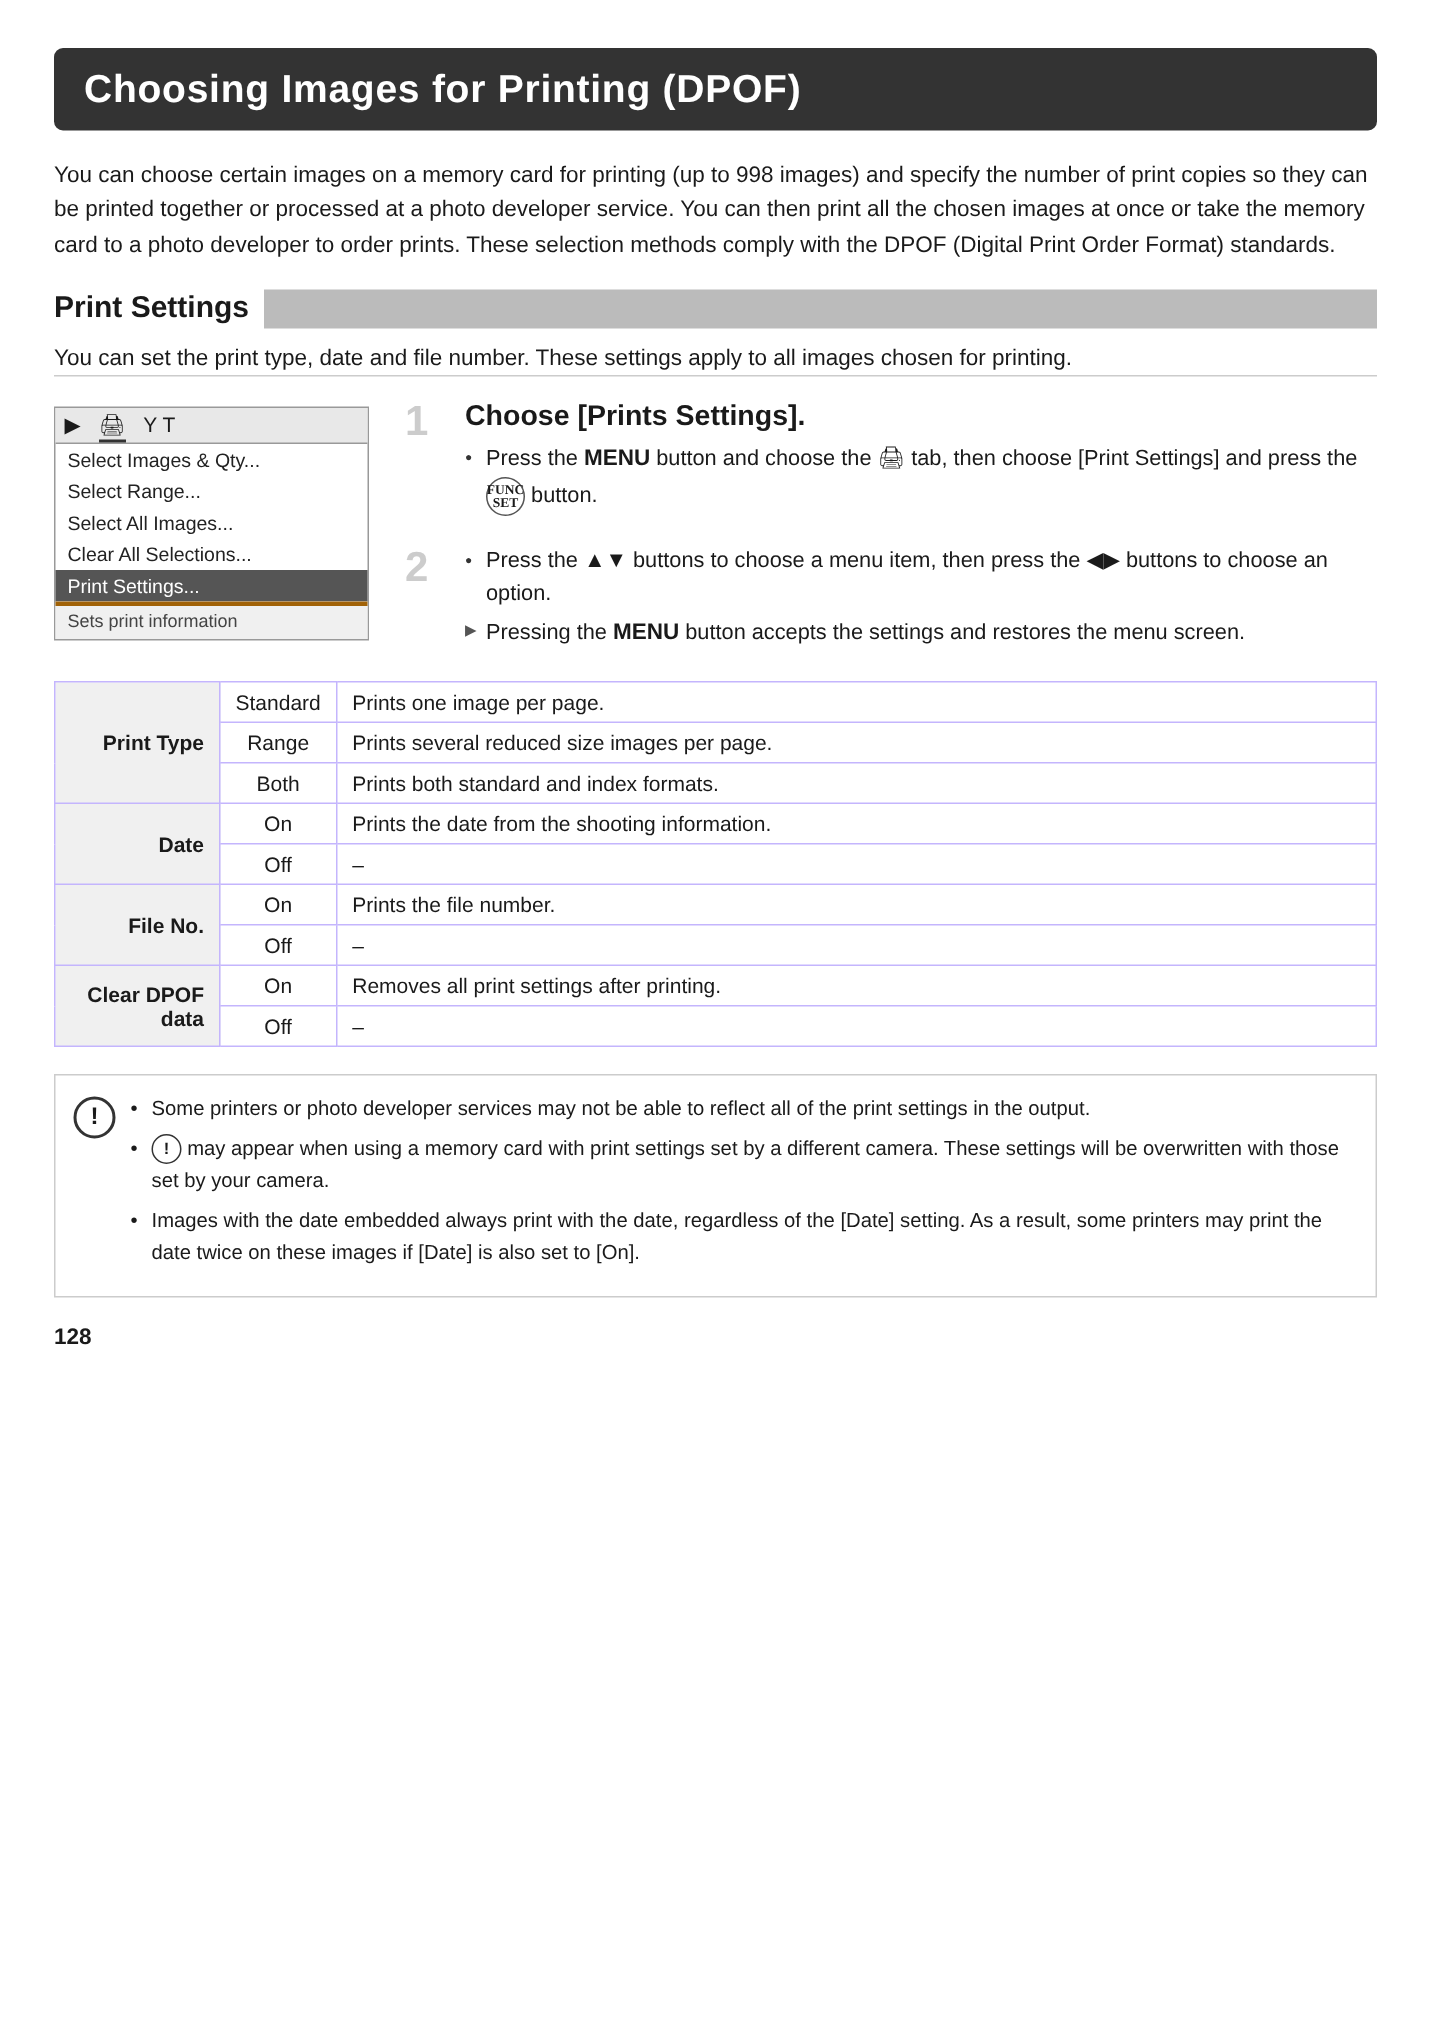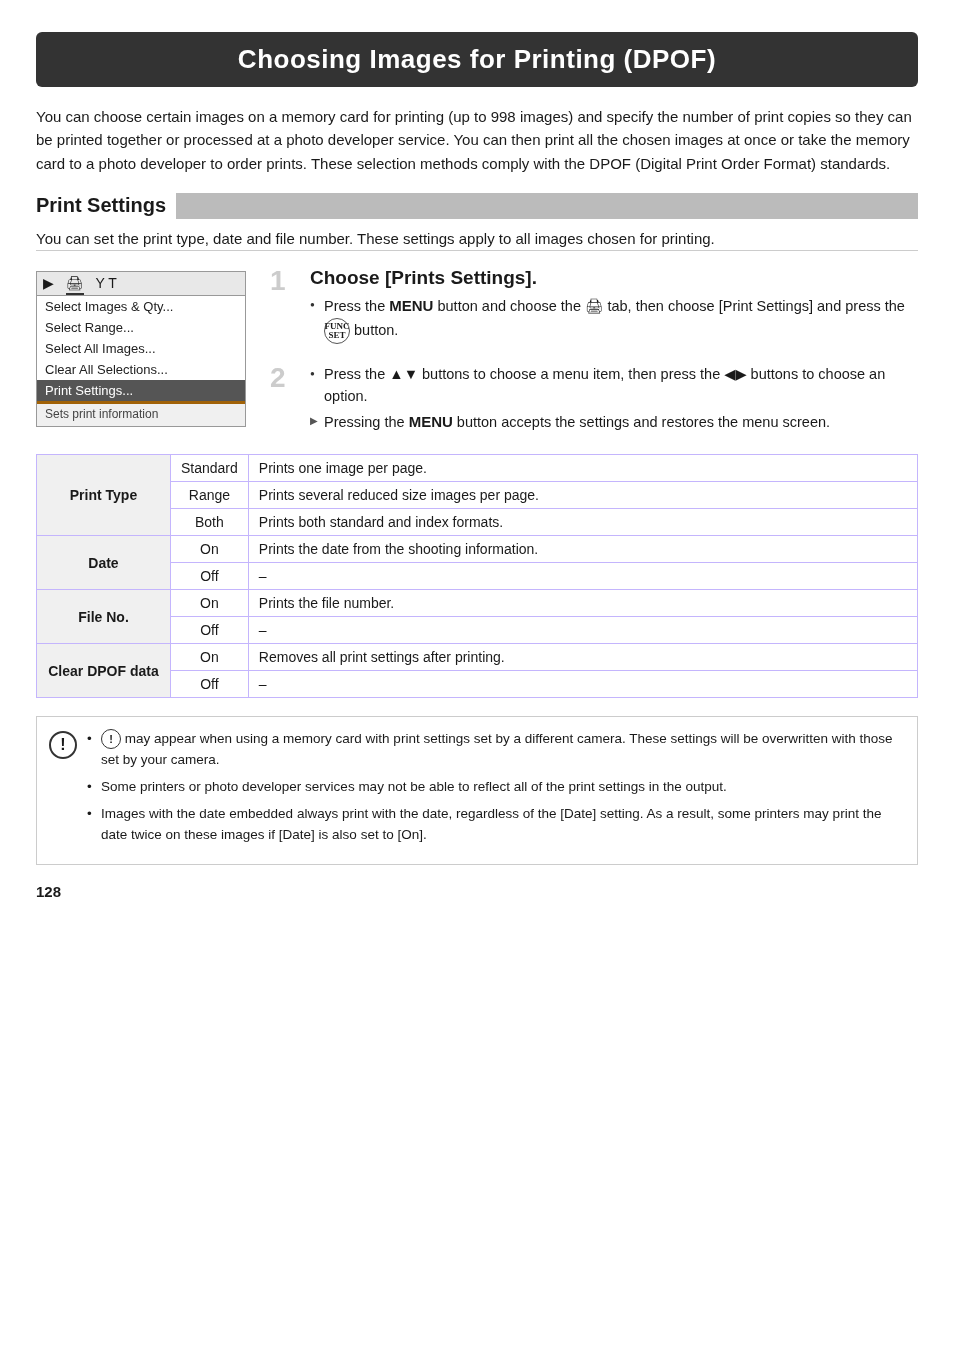--- a/index.html
+++ b/index.html
@@ -16,21 +16,20 @@
     .page-title {
       background: #333;
       color: #fff;
       font-size: 26px;
       font-weight: bold;
       font-family: 'Arial Black', Arial, sans-serif;
       padding: 12px 20px;
       border-radius: 6px;
       margin-bottom: 18px;
       letter-spacing: 0.5px;
-      text-align: center;
     }
 
     .intro-text {
       font-size: 15px;
       line-height: 1.55;
       margin-bottom: 18px;
     }
 
     
     .section-heading {
@@ -192,23 +191,23 @@
       font-size: 14px;
       margin-bottom: 18px;
     }
     .settings-table td, .settings-table th {
       border: 1px solid #c4b5fd;
       padding: 5px 10px;
       vertical-align: middle;
     }
     .settings-table .col-cat {
       font-weight: bold;
-      text-align: center;
+      text-align: right;
       background: #f0f0f0;
-      width: 134px;
+      width: 110px;
     }
     .settings-table .col-opt {
       width: 75px;
       text-align: center;
     }
     .settings-table .col-desc {
       
     }
 
     
@@ -380,22 +379,22 @@
       <td class="col-opt">Off</td>
       <td class="col-desc">–</td>
     </tr>
   </tbody>
 </table>
 
 <div class="notes-box">
   <div class="notes-icon">!</div>
   <div class="notes-content">
     <ul>
+      <li>Some printers or photo developer services may not be able to reflect all of the print settings in the output.</li>
       <li>
         <span class="inline-icon-circle">!</span> may appear when using a memory card with print settings set by a different camera. These settings will be overwritten with those set by your camera.
       </li>
-      <li>Some printers or photo developer services may not be able to reflect all of the print settings in the output.</li>
       <li>Images with the date embedded always print with the date, regardless of the [Date] setting. As a result, some printers may print the date twice on these images if [Date] is also set to [On].</li>
     </ul>
   </div>
 </div>
 
 <div class="page-number">128</div>
 
 </body></html>

